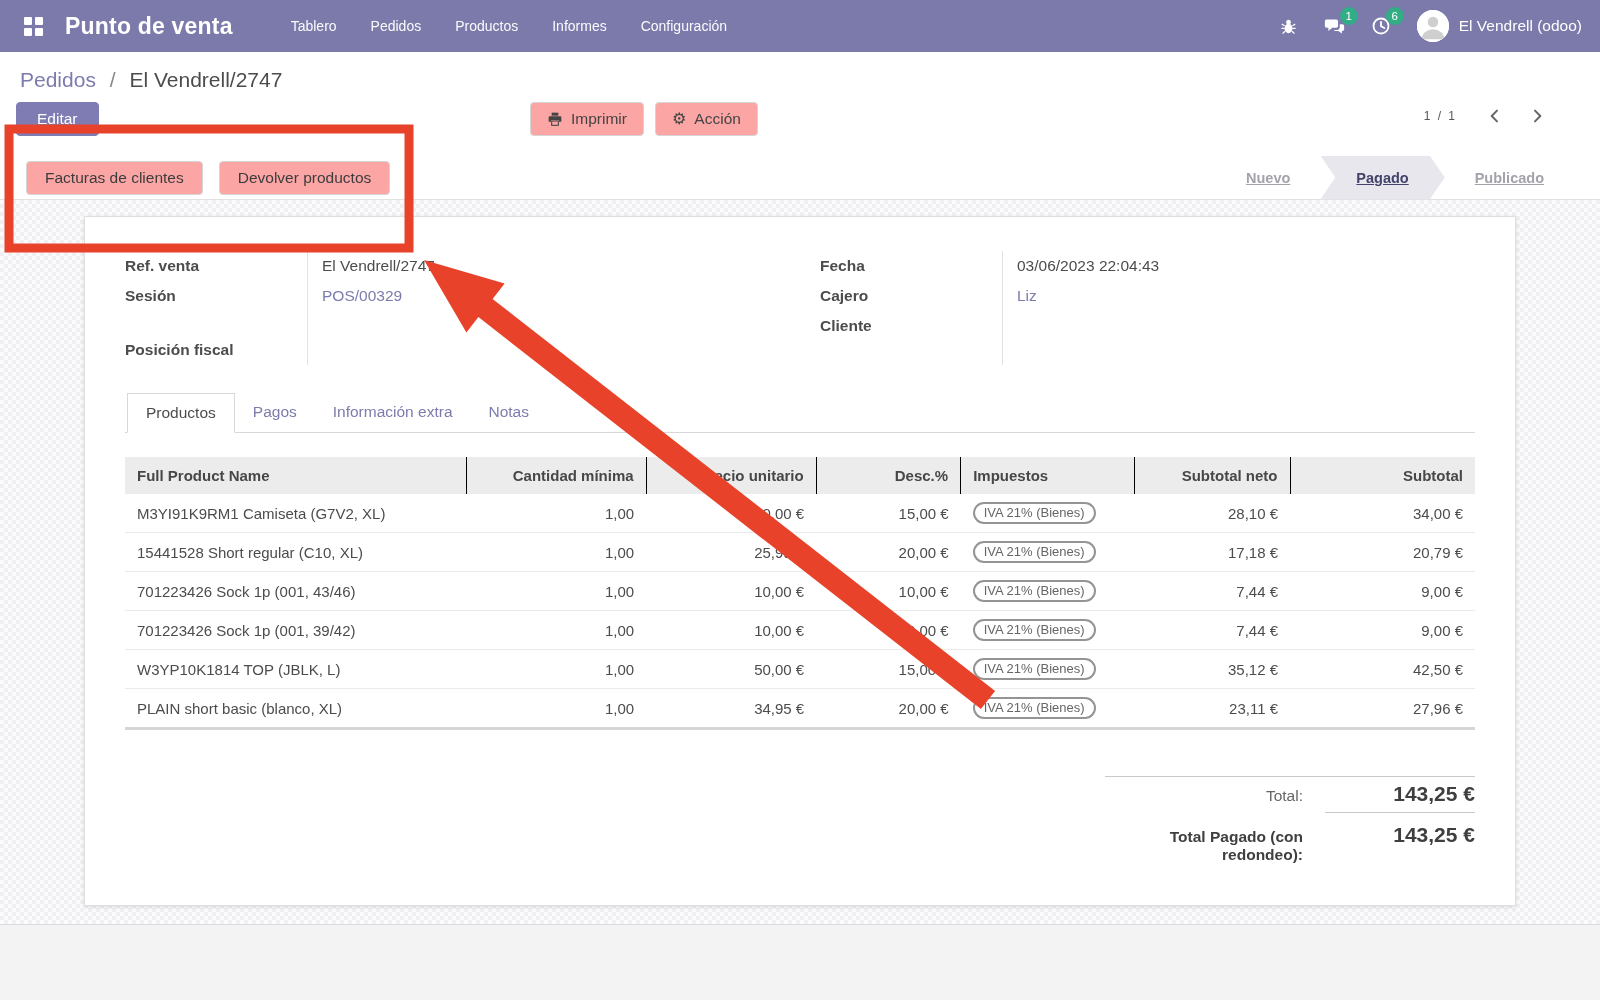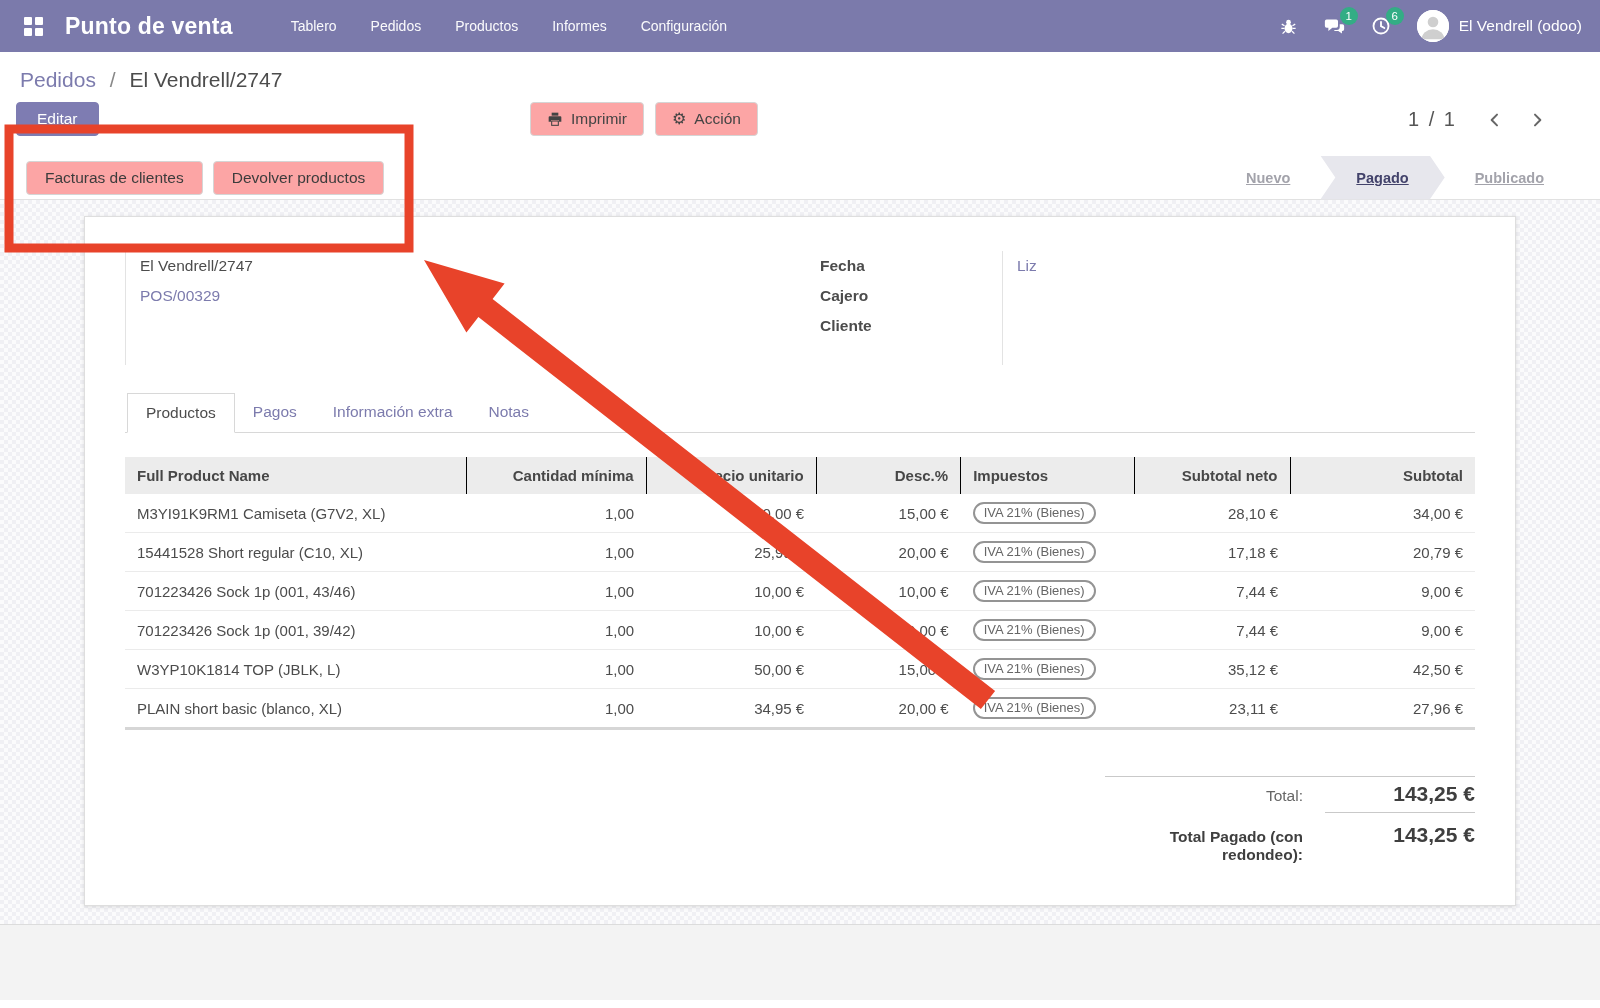--- a/index.html
+++ b/index.html
@@ -27,27 +27,27 @@
   .breadcrumb .bc-parent { color:#7c7bad; cursor:pointer; }
   .breadcrumb .bc-sep { color:#888; margin:0 8px; }
   .breadcrumb .bc-current { color:#4c4c4c; }
   .actions-row { position:relative; height:46px; }
   .btn { display:inline-flex; align-items:center; gap:8px; font-size:15.5px; border:1px solid #d5d5d5; background:#fca5a5; color:#444; border-radius:4px; padding:7px 16px; cursor:pointer; }
   .btn-primary { background:#7e7cb2; border-color:#7e7cb2; color:#fff; }
   .edit-btn { position:absolute; left:16px; top:2px; padding:7px 20px;text-decoration:underline; }
   .print-btn { position:absolute; left:530px; top:2px; }
   .action-btn { position:absolute; left:655px; top:2px; }
   .pager { position:absolute; right:55px; top:8px; display:flex; align-items:center; gap:30px; }
-  .pager-count { font-size:20px; color:#555; letter-spacing:2px; }
+  .pager-count { font-size:12px; color:#555; letter-spacing:2px; }
   .pager-arrows { display:flex; gap:26px; }
   .pager-arrows svg { cursor:pointer; }
 
   
   .statusbar { margin-top:10px; height:44px; background:#fff; border-bottom:1px solid #e1e1e1; display:flex; align-items:center; padding-left:26px; }
-  .status-btns { display:flex; gap:10px; }
+  .status-btns { display:flex; gap:16px; }
   .status-btns .btn { padding:7px 18px; color:#3c3c3c; }
   .pipeline { margin-left:auto; display:flex; align-items:stretch; height:44px; padding-right:26px; }
   .stage { display:flex; align-items:center; padding:0 30px; font-size:14.5px; font-weight:bold; color:#a3a3ab; cursor:pointer;text-decoration:underline; }
   .stage.active { background:#e7e7ed; color:#43436b; clip-path:polygon(0 0, calc(100% - 15px) 0, 100% 50%, calc(100% - 15px) 100%, 0 100%, 15px 50%); padding:0 36px; }
 
   
   .content { height:724px; overflow:hidden;
     background-color:#fbfbfc;
     background-image:
       linear-gradient(45deg,#f0f0f4 25%,transparent 25%,transparent 75%,#f0f0f4 75%),
@@ -206,20 +206,32 @@
         <span class="stage">Publicado</span>
       </div>
     </div>
   </div>
 
   <div class="content">
     <div class="sheet">
 
       <div class="o-form">
         <div class="o-group o-group-left">
+          <div class="o-labels">
+            <div class="o-row">
+                <span class="o-label">Ref. venta</span>
+              </div>
+            <div class="o-row">
+                <span class="o-label">Sesión</span>
+              </div>
+            <div class="o-row spacer"></div>
+            <div class="o-row">
+                <span class="o-label">Posición fiscal</span>
+              </div>
+          </div>
           <div class="o-values">
             <div class="o-row">
                 <span class="o-value">El Vendrell/2747</span>
               </div>
             <div class="o-row">
                 <span class="o-value o-link">POS/00329</span>
               </div>
             <div class="o-row spacer"></div>
             <div class="o-row">
                 <span class="o-value"></span>
@@ -232,20 +244,23 @@
                 <span class="o-label">Fecha</span>
               </div>
             <div class="o-row">
                 <span class="o-label">Cajero</span>
               </div>
             <div class="o-row">
                 <span class="o-label">Cliente</span>
               </div>
           </div>
           <div class="o-values">
+            <div class="o-row">
+                <span class="o-value">03/06/2023 22:04:43</span>
+              </div>
             <div class="o-row">
                 <span class="o-value o-link">Liz</span>
               </div>
             <div class="o-row">
                 <span class="o-value"></span>
               </div>
           </div>
         </div>
       </div>
 

